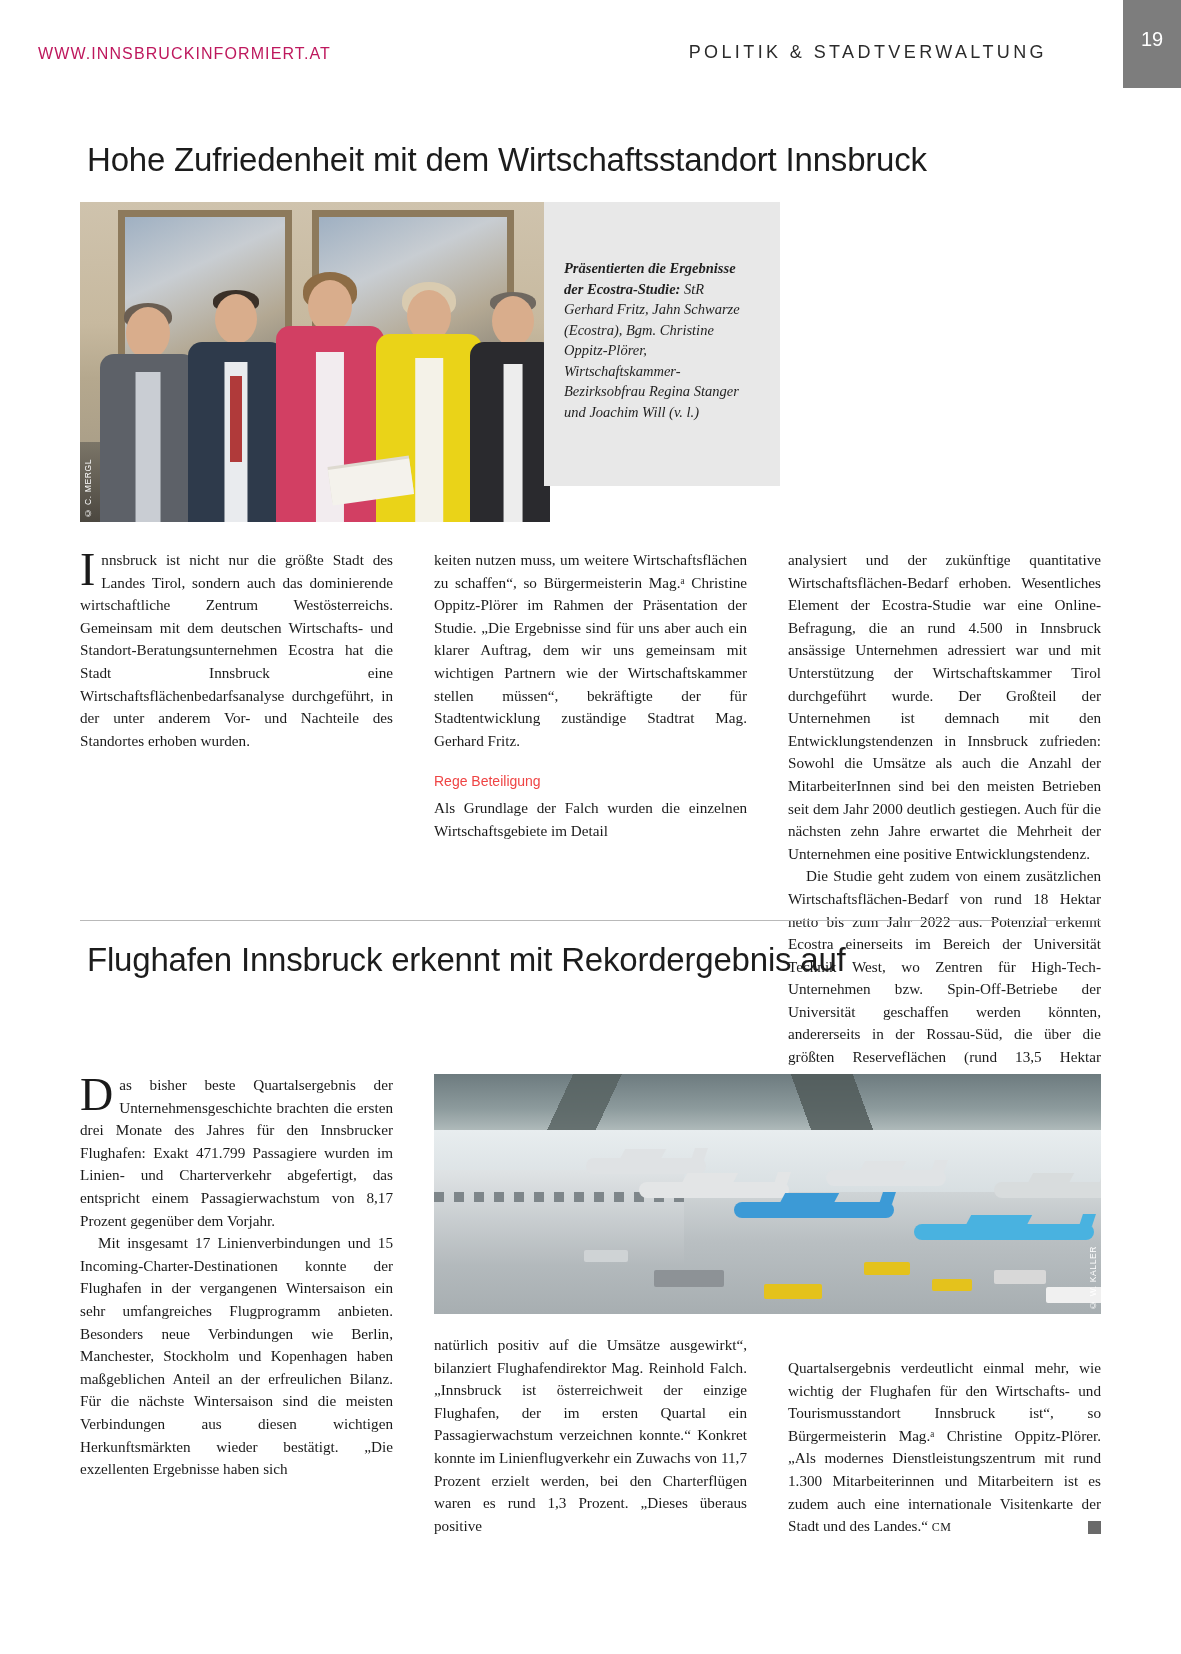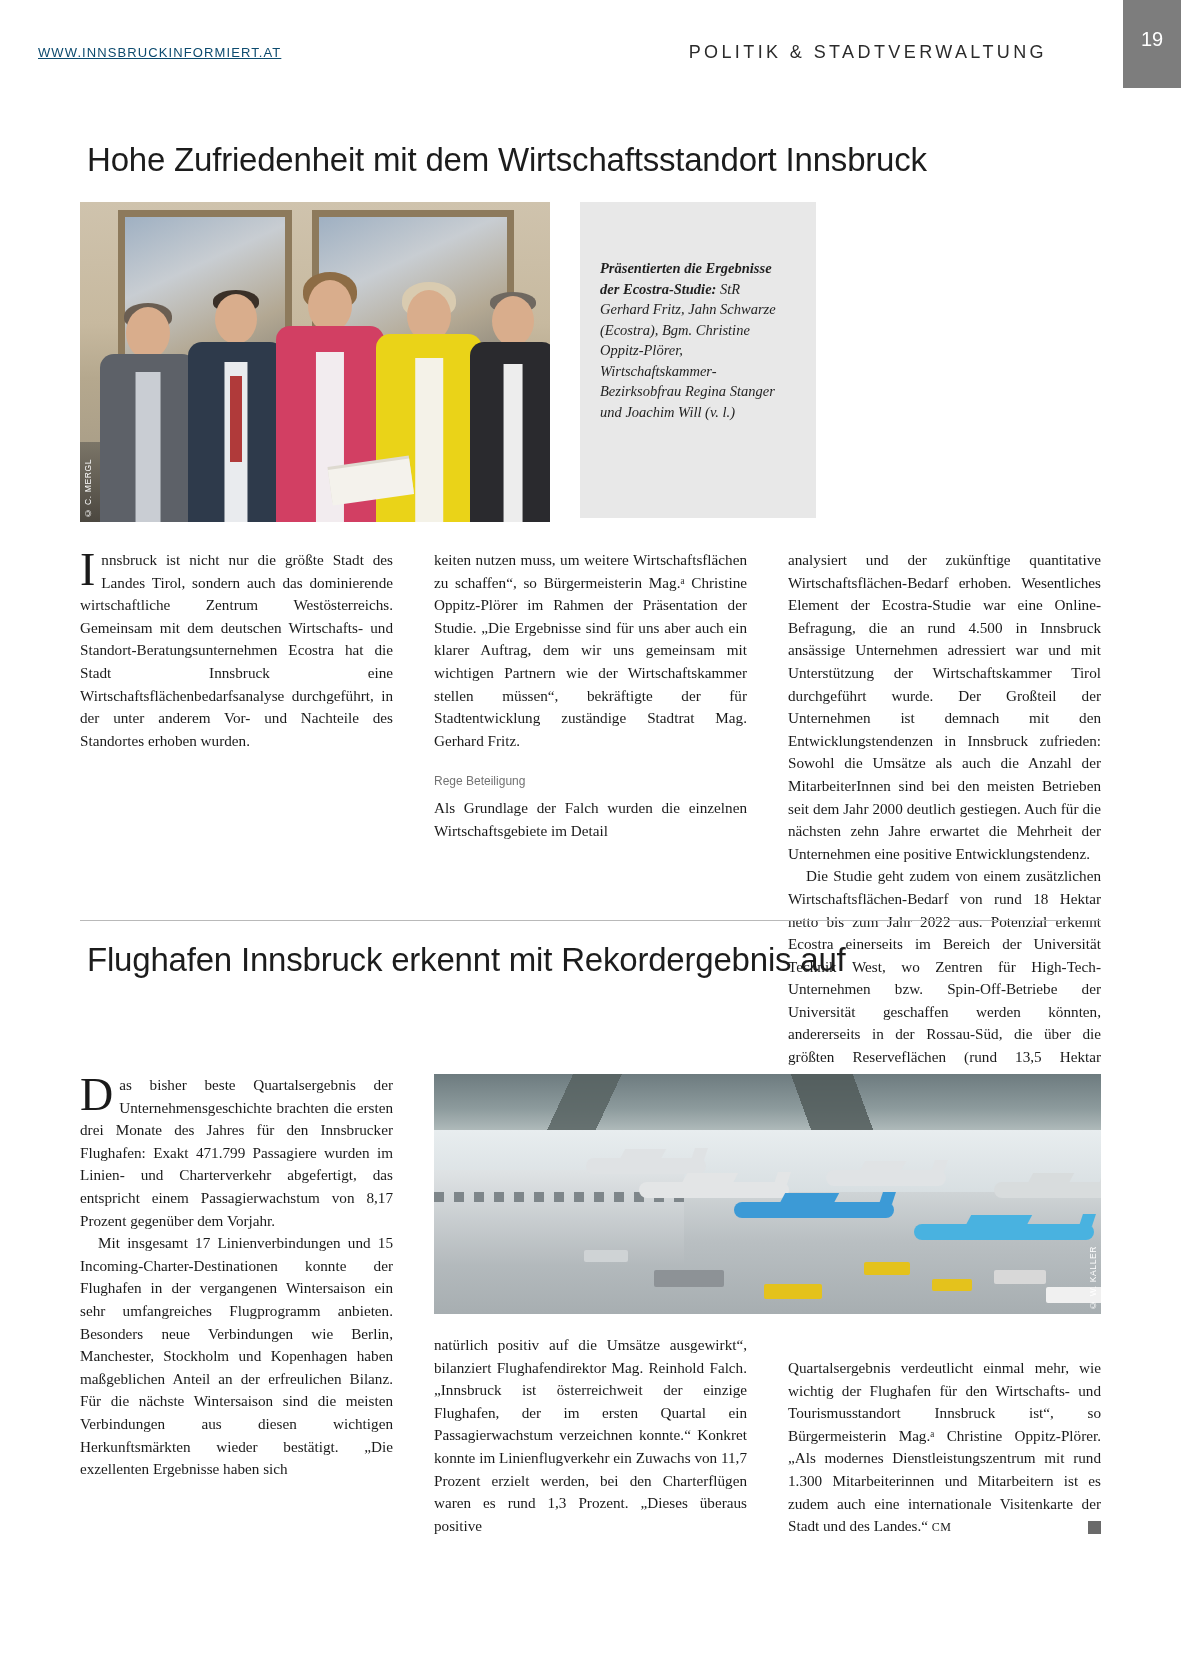--- a/index.html
+++ b/index.html
@@ -22,24 +22,23 @@
     top: 0;
     left: 0;
     width: 1181px;
     height: 90px;
   }
   .header-url {
     position: absolute;
     left: 38px;
     top: 45px;
     font-family: "Liberation Sans", sans-serif;
-    font-size: 13px;
+    font-size: 16px;
     letter-spacing: 1.1px;
-    color: #0c4a6e;
-    text-decoration: underline;
+    color: #be185d;
   }
   .header-section {
     position: absolute;
     right: 134px;
     top: 42px;
     font-family: "Liberation Sans", sans-serif;
     font-size: 18px;
     letter-spacing: 3.4px;
     color: #2b2b2b;
     white-space: nowrap;
@@ -195,24 +194,24 @@
     letter-spacing: 0.6px;
     color: #ffffff;
     writing-mode: vertical-rl;
     transform: rotate(180deg);
     white-space: nowrap;
   }
   .credit-1 { left: 3px; bottom: 4px; }
 
   .caption-box {
     position: absolute;
-    left: 500px;
+    left: 464px;
     top: 0;
     width: 236px;
-    height: 316px;
+    height: 284px;
     background: #e8e8e8;
     box-sizing: border-box;
     padding: 56px 34px 10px 20px;
   }
   .caption-text {
     font-family: "Liberation Serif", serif;
     font-style: italic;
     font-size: 14.5px;
     line-height: 20.5px;
     color: #1f1f1f;
@@ -248,22 +247,22 @@
     float: left;
     font-family: "Liberation Serif", serif;
     font-size: 46px;
     line-height: 38px;
     padding: 2px 6px 0 0;
     font-weight: normal;
   }
 
   .subhead {
     font-family: "Liberation Sans", sans-serif;
-    font-size: 12px;
-    color: #737373;
+    font-size: 14px;
+    color: #ef4444;
     margin: 18px 0 4px 0;
     font-weight: normal;
   }
 
   .initials {
     font-variant: small-caps;
     font-size: 12px;
     letter-spacing: 0.4px;
   }
   .end-square {

